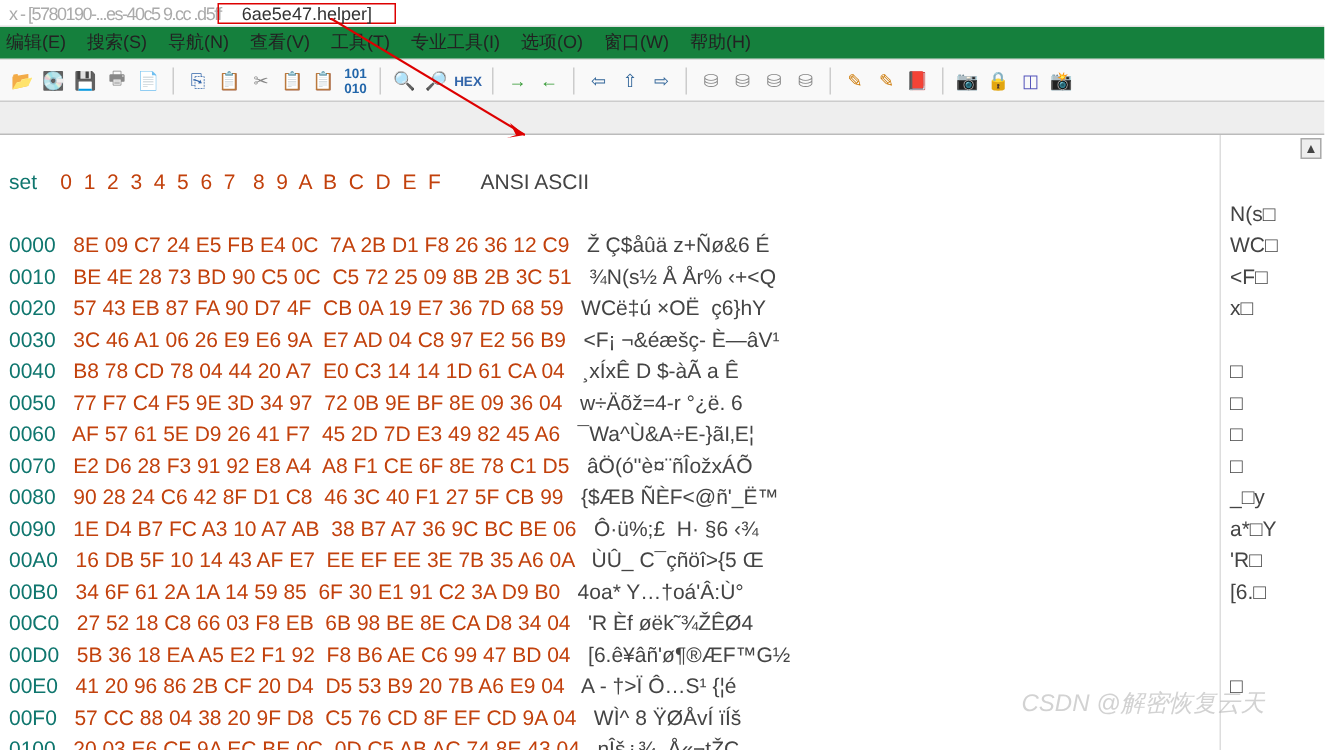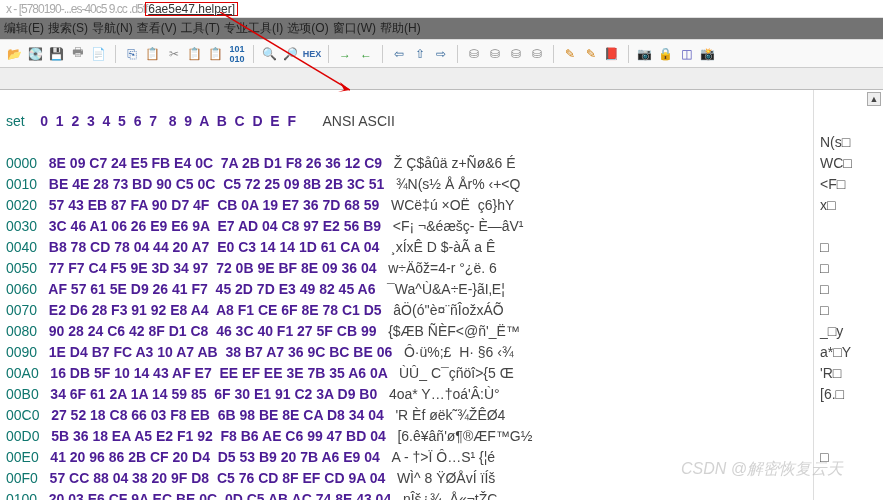--- a/index.html
+++ b/index.html
@@ -1,33 +1,33 @@
 <!DOCTYPE html>
 <html><head>
 <meta charset="utf-8">
 <style>
 *{margin:0;padding:0;box-sizing:border-box;font-family:"Microsoft YaHei","SimSun",Arial,sans-serif;}
 body{background:#fff;width:883px;height:500px;overflow:hidden;font-size:12px;position:relative;}
 .titlebar{background:#fff;padding:2px 6px;font-size:12px;color:#333;border-bottom:1px solid #e0e0e0;height:18px;white-space:nowrap;}
 .titlebar .blur{color:#aaa;letter-spacing:-1px;}
-.titlebar .helper-box{border:1.5px solid #d00;padding:0 2px;margin-left:-2px;display:inline-block;line-height:12px;text-decoration:underline;}
-.menubar{background:#737373;padding:2px 4px;height:22px;display:flex;align-items:center;gap:4px;font-size:12px;color:#222;border-bottom:1px solid #ddd;}
+.titlebar .helper-box{border:1.5px solid #d00;padding:0 15px;margin-left:-2px;display:inline-block;line-height:12px;}
+.menubar{background:#15803d;padding:2px 4px;height:22px;display:flex;align-items:center;gap:14px;font-size:12px;color:#222;border-bottom:1px solid #ddd;}
 .menubar span{cursor:default;}
 .toolbar{background:#f9f9f9;padding:3px 6px;height:28px;display:flex;align-items:center;gap:3px;border-bottom:1px solid #ccc;}
 .toolbar .ico{width:18px;height:18px;display:inline-flex;align-items:center;justify-content:center;font-size:12px;border-radius:2px;}
 .toolbar .sep{width:1px;height:18px;background:#ccc;margin:0 4px;}
 .tabbar{background:#eee;height:22px;display:flex;align-items:flex-end;border-bottom:1px solid #bbb;position:relative;}
 .tab{background:#fff;border:1px solid #bbb;border-bottom:none;padding:2px 10px 2px 8px;font-size:11px;border-radius:3px 3px 0 0;margin-left:4px;position:relative;top:1px;}
 .tab .x{margin-left:8px;color:#888;}
 .redlabel{position:absolute;right:90px;top:0;color:#d00;font-size:20px;font-weight:400;}
 .hex-area{font-family:Consolas,"Courier New",monospace;font-size:14px;line-height:21px;color:#444;white-space:pre;overflow:hidden;position:relative;}
 .hex-header{color:#555;padding-left:6px;letter-spacing:0;}
 .hex-row{padding-left:6px;}
 .offset{color:#0f766e;}
-.bytes{color:#4c1d95;letter-spacing:0;font-weight:bold;}
+.bytes{color:#c2410c;letter-spacing:0;}
 .ansi{color:#444;margin-top:48px;}
 .side-scroll{position:absolute;right:0;top:90px;width:70px;background:#fff;height:410px;border-left:1px solid #ddd;font-family:Consolas,monospace;font-size:14px;line-height:21px;color:#444;padding-left:6px;}
 .side-scroll .sb{position:absolute;right:2px;top:2px;width:14px;height:14px;border:1px solid #aaa;background:#eee;font-size:9px;text-align:center;line-height:12px;}
 .arrow-line{position:absolute;left:220px;top:12px;width:130px;height:80px;pointer-events:none;z-index:5;}
 .watermark{position:absolute;right:40px;bottom:20px;color:rgba(180,180,180,0.6);font-size:16px;font-style:italic;pointer-events:none;}
 </style>
 </head>
 <body>
 
 <div class="titlebar">

